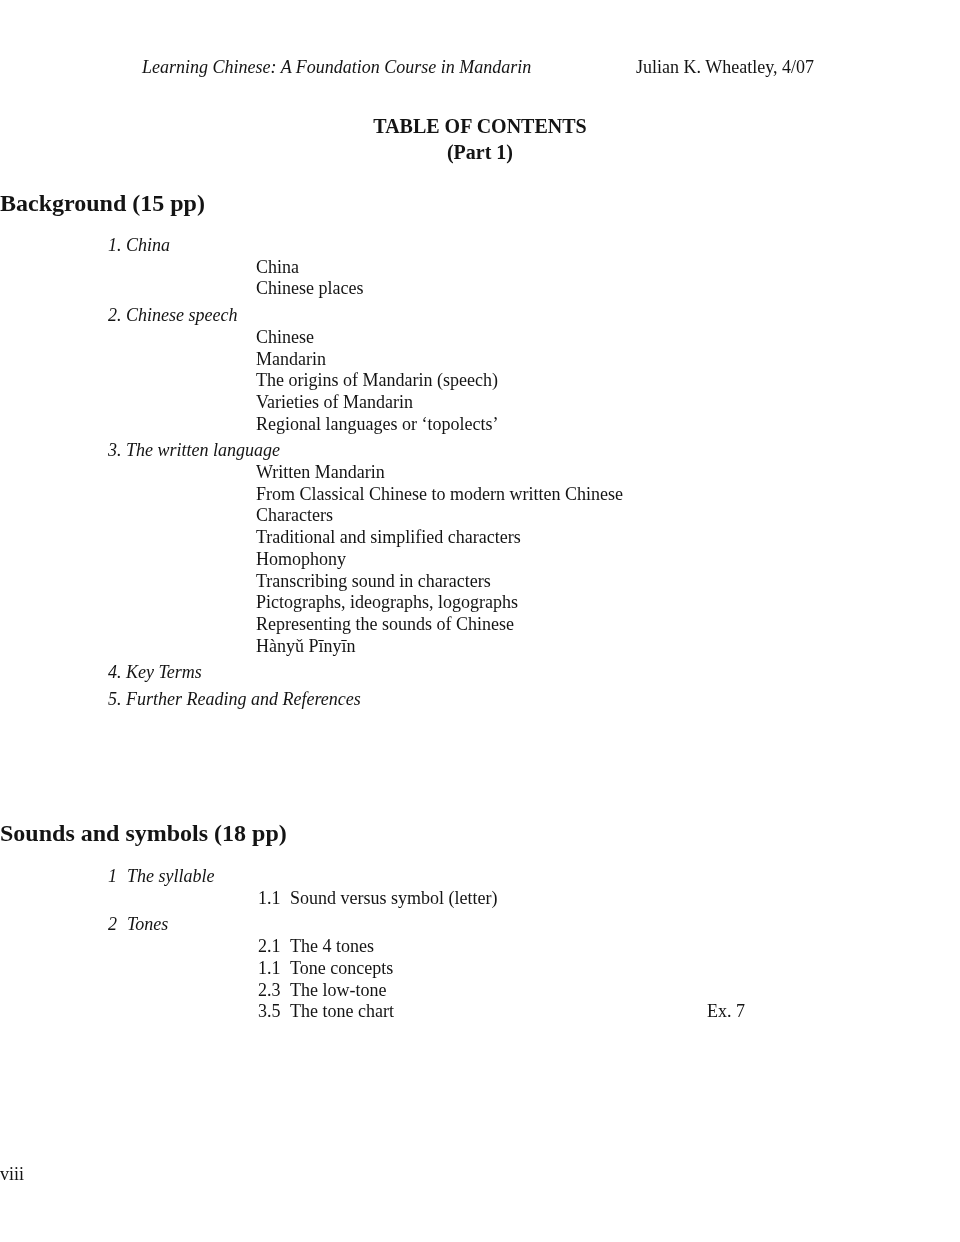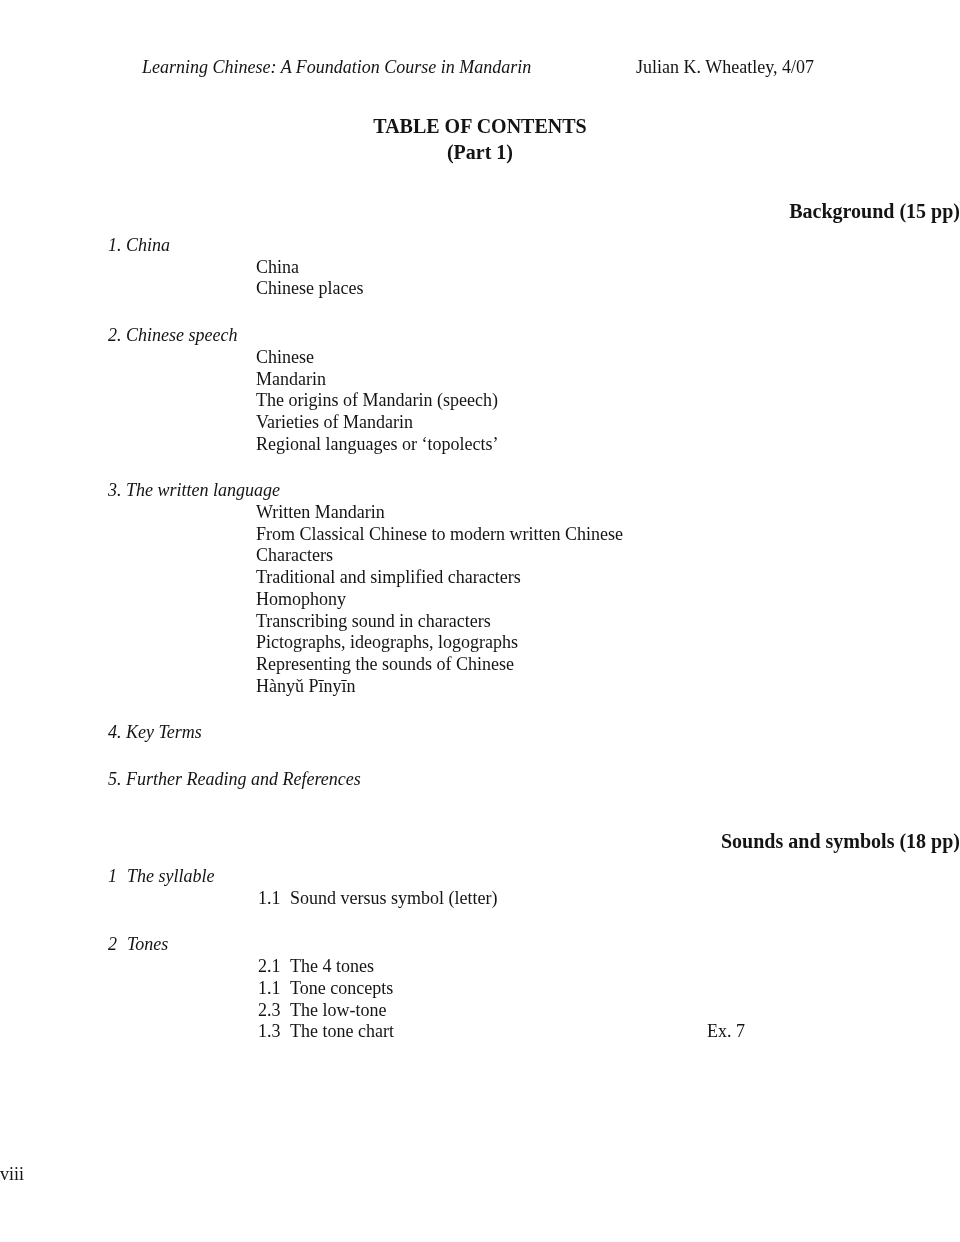--- a/index.html
+++ b/index.html
@@ -32,36 +32,35 @@
     width: 100%;
     text-align: center;
     font-weight: bold;
     font-size: 20px;
     line-height: 26px;
   }
   .part-heading {
     position: absolute;
     left: 0;
     width: 100%;
-    text-align: right;
+    text-align: left;
     font-weight: bold;
-    font-size: 20px;
+    font-size: 24px;
     line-height: 26px;
-    margin-top: 8px;
   }
   .part1-heading { top: 190px; }
   .part2-heading { top: 820px; }
   .toc {
     position: absolute;
     left: 0;
     width: 100%;
   }
   .toc-part1 { top: 235px; }
   .toc-part2 { top: 866px; }
-  .section + .section { margin-top: 25px; }
+  .section + .section { margin-top: 5px; }
   .sec-title { padding-left: 108px; font-style: italic; }
   .item { padding-left: 256px; }
   .sec-num {
     display: inline-block;
     width: 19px;
     font-style: italic;
   }
   .item2 { padding-left: 258px; position: relative; }
   .item-num {
     display: inline-block;
@@ -144,20 +143,20 @@
     <div class="section">
       <div class="sec-title"><span class="sec-num">1</span><span>The syllable</span></div>
       <div class="item2"><span class="item-num">1.1</span><span>Sound versus symbol (letter)</span></div>
     </div>
 
     <div class="section">
       <div class="sec-title"><span class="sec-num">2</span><span>Tones</span></div>
       <div class="item2"><span class="item-num">2.1</span><span>The 4 tones</span></div>
       <div class="item2"><span class="item-num">1.1</span><span>Tone concepts</span></div>
       <div class="item2"><span class="item-num">2.3</span><span>The low-tone</span></div>
-      <div class="item2"><span class="item-num">1.3</span><span>The tone chart</span><span class="ex-label">Ex. 7</span></div>
+      <div class="item2"><span class="item-num">3.5</span><span>The tone chart</span><span class="ex-label">Ex. 7</span></div>
     </div>
 
   </div>
 
   <div class="footer">viii</div>
 
 </div>
 
 </body></html>

